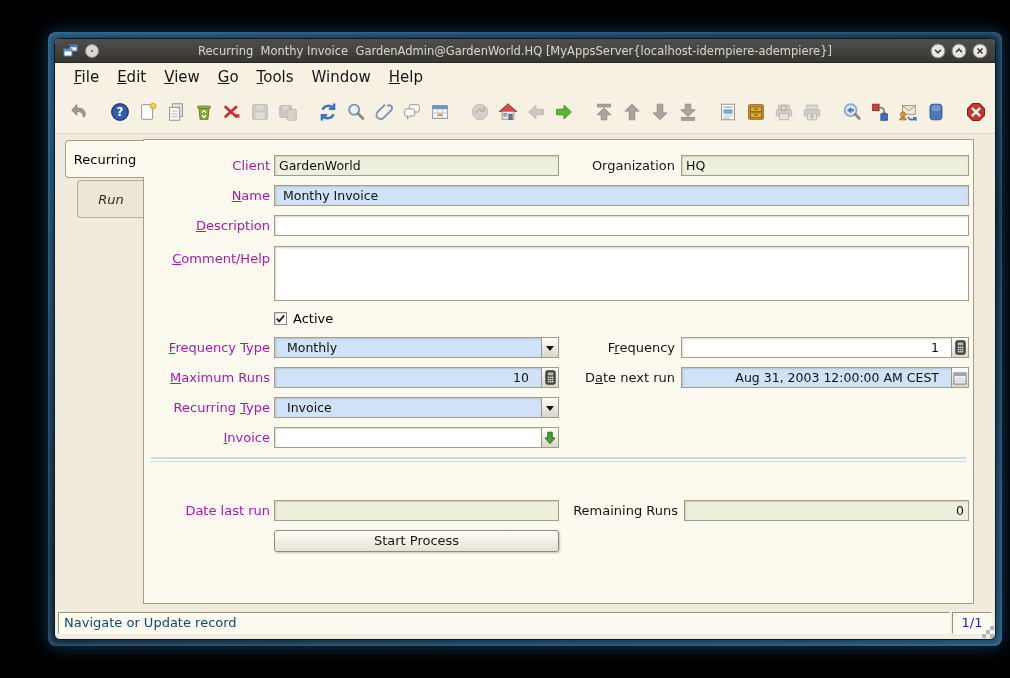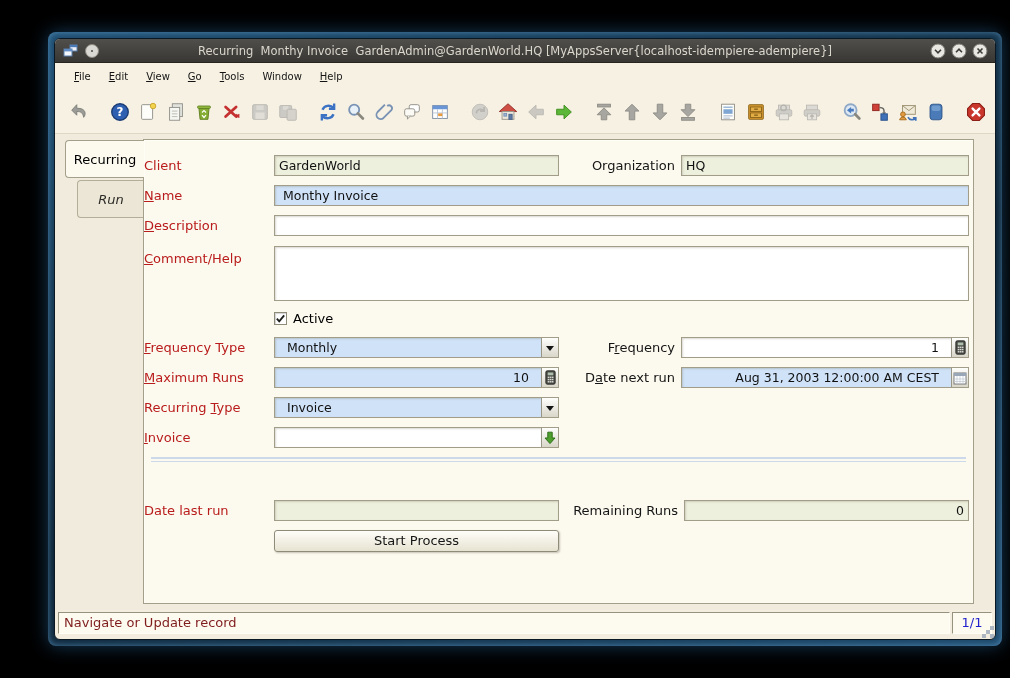--- a/index.html
+++ b/index.html
@@ -18,21 +18,21 @@
   .titlebar { height:24px; background:linear-gradient(#514f4b,#393733); border-bottom:1px solid #26251f;
               display:flex; align-items:center; padding:0 7px; gap:6px; flex:0 0 auto; }
   .titlebar .title { flex:1; text-align:center; font-size:11.5px; color:#dad7cd; white-space:pre;
                      overflow:hidden; text-overflow:ellipsis; }
   .tb-ico { display:inline-flex; width:16px; height:16px; }
   .controls { display:flex; gap:5px; }
   .cbtn { display:inline-flex; width:16px; height:16px; cursor:pointer; }
 
   
   .menubar { height:27px; background:#f6f1e3; display:flex; align-items:center; padding-left:10px; flex:0 0 auto; }
-  .menu-item { font-size:10px; color:#141414; padding:3px 9px; cursor:default; }
+  .menu-item { font-size:15px; color:#141414; padding:3px 9px; cursor:default; }
 
   
   .toolbar { height:44px; background:#f6f1e3; border-bottom:1px solid #ded8c6; display:flex;
              align-items:center; padding-left:12px; flex:0 0 auto; }
   .tgroup { display:flex; margin-right:12px; }
   .tbtn { width:26px; height:28px; margin-right:2px; display:flex; align-items:center; justify-content:center;
           border-radius:3px; cursor:pointer; }
   .tbtn.disabled { filter:grayscale(1) opacity(.55); cursor:default; }
   .ticon { display:inline-flex; }
 
@@ -42,21 +42,21 @@
          cursor:pointer; }
   .tab.active { left:10px; top:6px; width:79px; height:38px; background:#fcf9ee;
                 border:1px solid #a39f8b; border-right:none; border-radius:4px 0 0 4px; z-index:2; }
   .tab.sub { left:22px; top:46px; width:67px; height:38px; background:#ebe6d6;
              border:1px solid #b3ae9a; border-right:none; border-radius:4px 0 0 4px;
              font-style:italic; color:#2e2c28; }
   .panel { position:absolute; left:88px; top:5px; width:831px; height:465px; background:#fcf9ee;
            border:1px solid #a39f8b; box-shadow:inset 1px 1px 0 #fffef6; z-index:1; }
 
   
-  .lbl { position:absolute; width:126px; font-size:13px; color:#b91c1c;
+  .lbl { position:absolute; width:126px; text-align:right; font-size:13px; color:#a21caf;
          height:21px; line-height:21px; white-space:nowrap; }
   .rlbl { position:absolute; text-align:right; font-size:13px; color:#151515;
           height:21px; line-height:21px; white-space:nowrap; }
   .fld { position:absolute; height:21px; border:1px solid #a19d89; background:#fff; font-size:12.5px;
          line-height:19px; color:#111; box-shadow:inset 1px 1px 2px rgba(120,115,95,.28);
          padding:0 4px; overflow:hidden; white-space:nowrap; }
   .fld.ro   { background:#eef0de; }
   .fld.mand { background:#cfe2f8;padding-left:8px; }
   .fld.wb   { display:flex; align-items:stretch; padding:0; }
   .fld .val { flex:1; padding:0 12px; line-height:19px; overflow:hidden; white-space:nowrap; }
@@ -76,21 +76,21 @@
   .hline2 { margin-top:2px; }
   .pbtn { position:absolute; left:130px; top:390px; width:285px; height:22px;
           background:linear-gradient(#fefdf8,#e7e3d2); border:1px solid #8f8b79; border-radius:3px;
           font-size:13px; text-align:center; line-height:20px; color:#151515;
           box-shadow:1px 1px 2px rgba(60,55,40,.28); cursor:pointer; }
 
   
   .statusbar { flex:0 0 auto; height:22px; margin:2px 3px 5px 3px; display:flex; gap:2px; }
   .scell { border:1px solid; border-color:#97927e #fffdf4 #fffdf4 #97927e; background:#fdfaf0;
            font-size:13px; line-height:19px; }
-  .status-msg { flex:1; padding-left:5px; color:#7f1d1d; }
+  .status-msg { flex:1; padding-left:5px; color:#0c4a6e; }
   .status-rec { width:40px; text-align:center; color:#2222cc; }
   .grip { position:absolute; right:1px; bottom:1px; width:4px; height:4px; background:#9aa8b8;
           box-shadow:-4px -4px 0 #9aa8b8, -8px 0 0 #9aa8b8, 0 -8px 0 #9aa8b8; opacity:.8; }
 </style>
 </head>
 <body>
 
 <div class="stage">
   <div class="frame">
     <div class="win">

